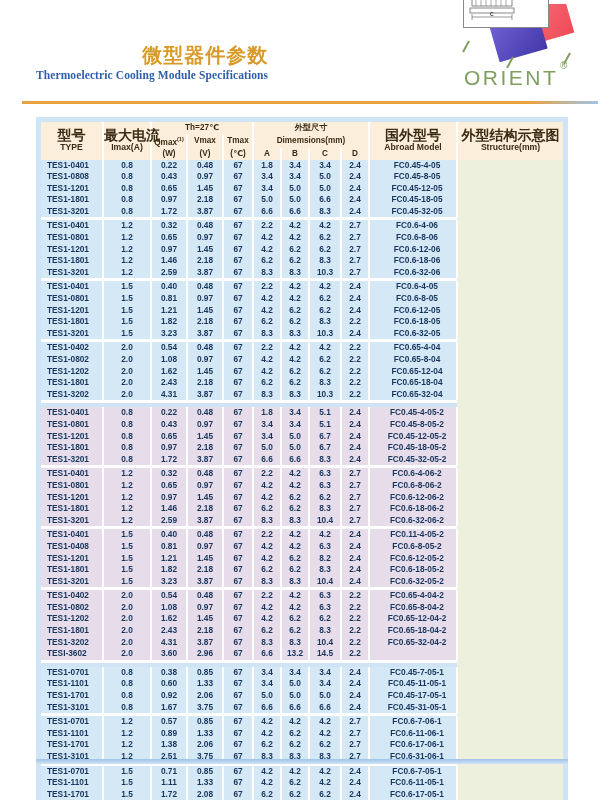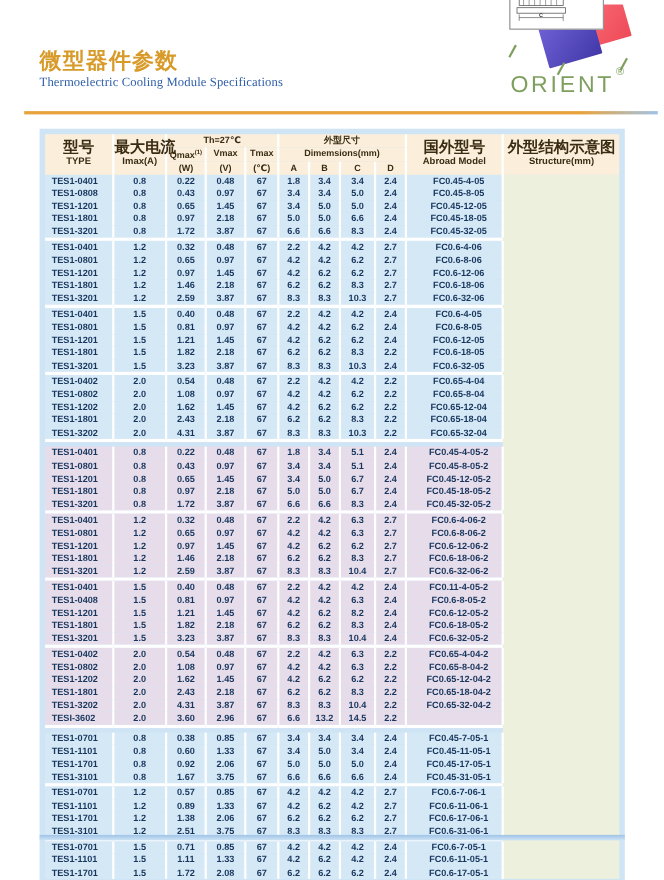--- a/index.html
+++ b/index.html
@@ -8,40 +8,42 @@
     background:#ffffff;
     font-family:"Liberation Sans","DejaVu Sans",sans-serif;
     overflow:hidden;
     position:relative;
   }
   
   .header{
     position:relative;
     height:112px;
     padding:15px;
+    text-align:right;
   }
   .title-block{
     position:absolute;
     left:36px;
     top:44px;
   }
   .title-cn{
     font-size:20px;
     font-weight:bold;
     color:#d89b2a;
     letter-spacing:1px;
     line-height:1.1;
     font-family:"DejaVu Sans",sans-serif;
   }
   .title-en{
     font-size:11.5px;
     color:#2f5fa8;
     margin-top:3px;
     font-family:"Liberation Serif","DejaVu Serif",serif;
     letter-spacing:.1px;
+    font-weight:bold;
   }
   .logo{
     position:absolute;
     right:10px;
     top:4px;
     width:150px;
     height:100px;
   }
   .logo-text{
     position:absolute;

